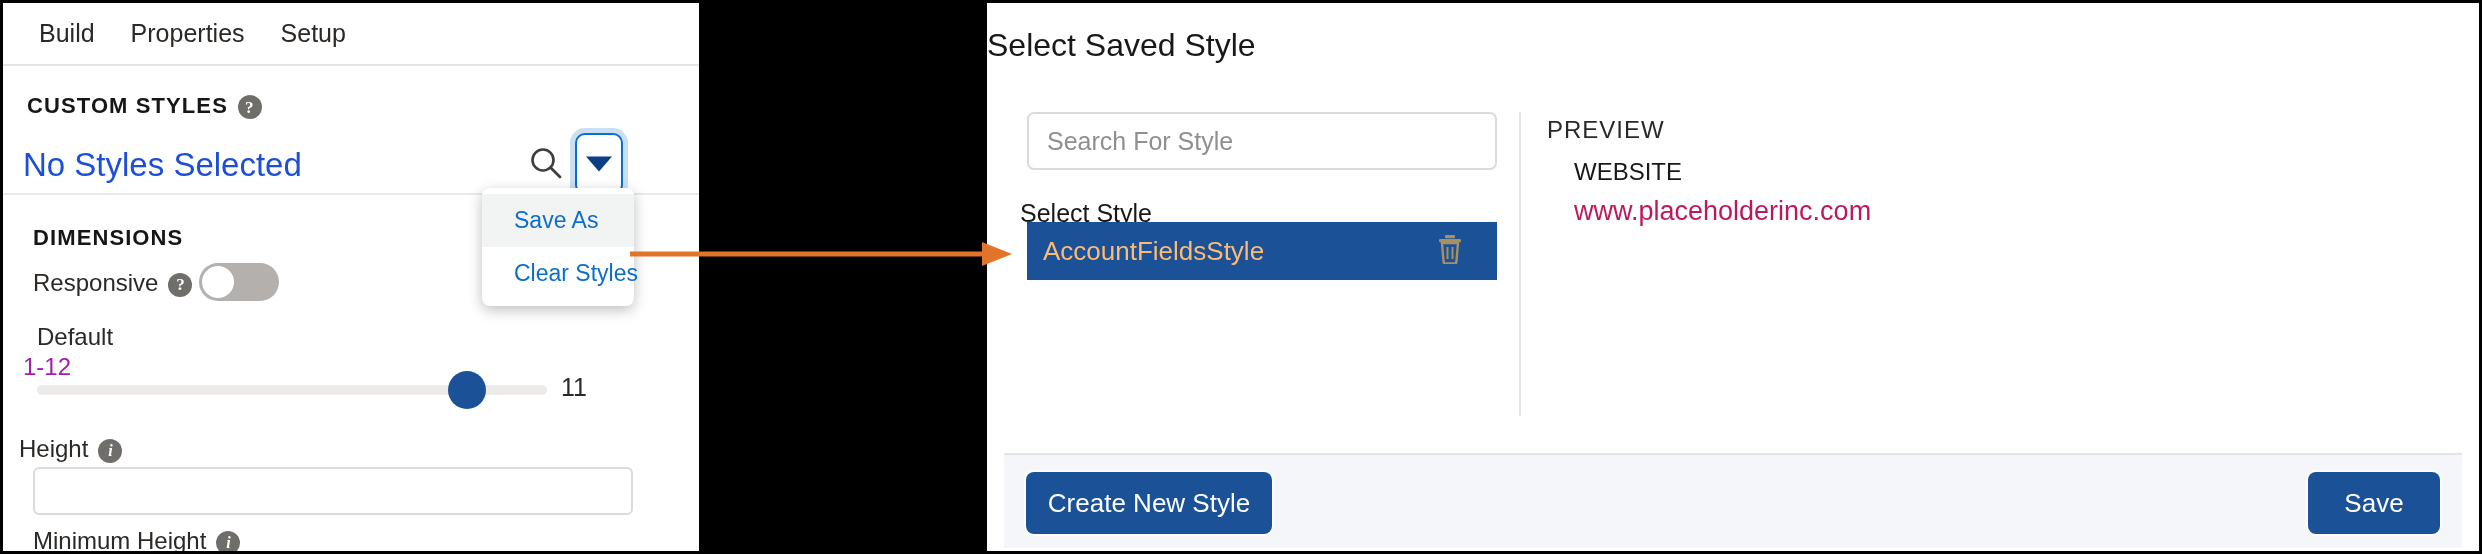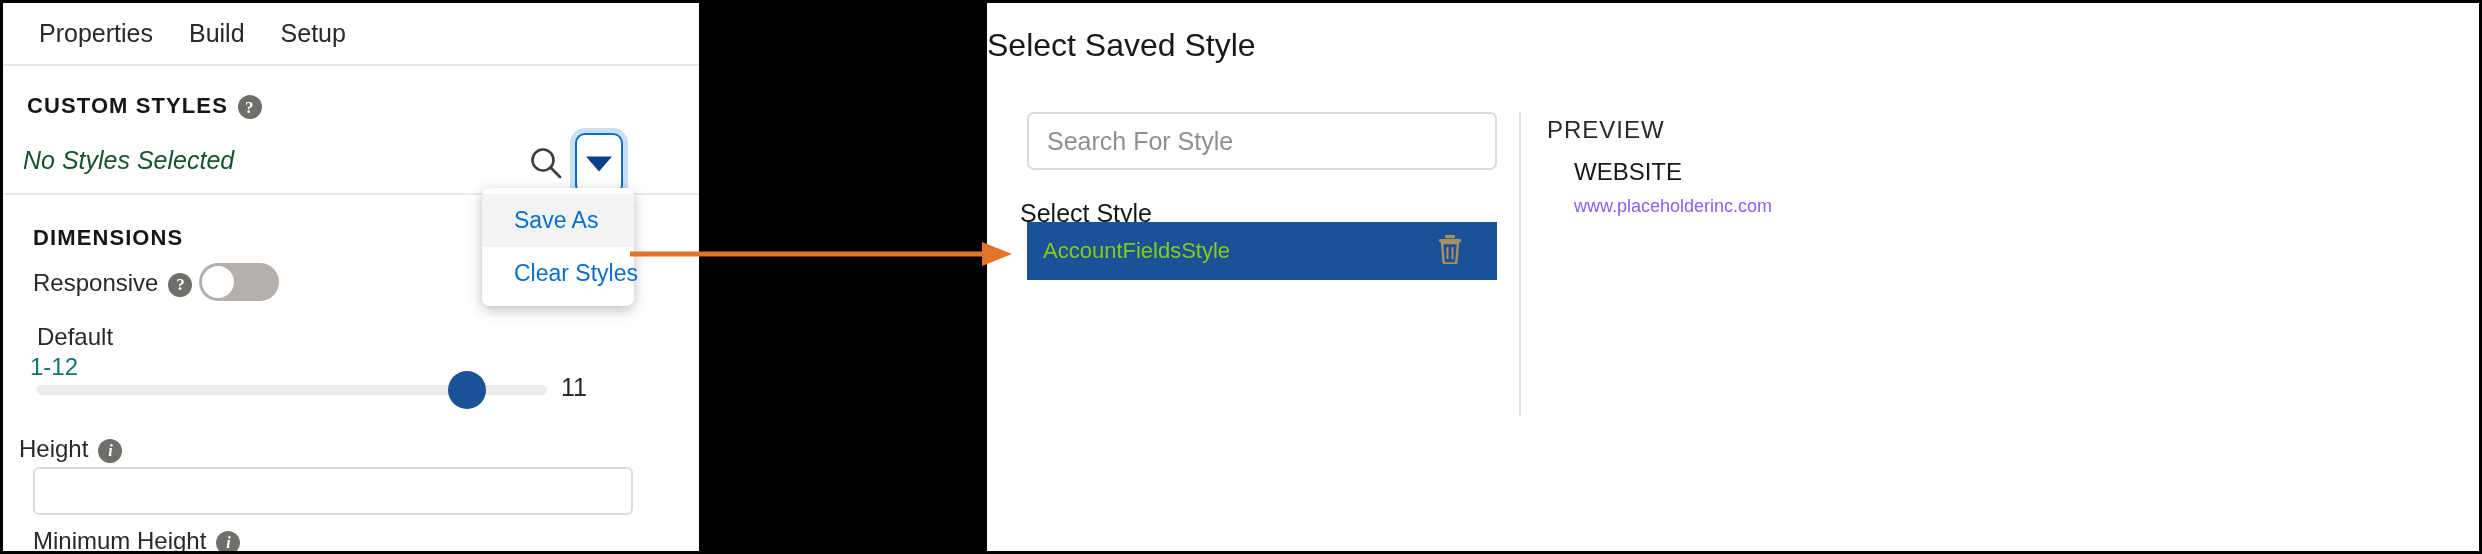--- a/index.html
+++ b/index.html
@@ -109,23 +109,22 @@
     position: absolute;
     left: 0;
     top: 125px;
     width: 702px;
     height: 64px;
   }
   #no-styles-text {
     position: absolute;
     left: 20px;
     top: 18px;
-    font-size: 25px;
-    color: #14532d;
-    font-style: italic;
+    font-size: 33px;
+    color: #1d4ed8;
   }
   #search-icon-btn {
     position: absolute;
     left: 523px;
     top: 15px;
     width: 40px;
     height: 40px;
     cursor: pointer;
   }
   #dropdown-btn {
@@ -203,21 +202,21 @@
     position: absolute;
     left: 3px;
     top: 3px;
     width: 32px;
     height: 32px;
     border-radius: 50%;
     background: #ffffff;
   }
 
   #default-label { position: absolute; left: 34px; top: 320px; font-size: 24px; color: #2b2826; }
-  #range-label   { position: absolute; left: 27px; top: 350px; font-size: 24px; color: #0f766e; }
+  #range-label   { position: absolute; left: 20px; top: 350px; font-size: 24px; color: #a21caf; }
 
   
   #slider-track {
     position: absolute;
     left: 34px;
     top: 382px;
     width: 510px;
     height: 10px;
     border-radius: 5px;
     background: #ecebea;
@@ -344,22 +343,22 @@
   }
   .style-row {
     position: relative;
     height: 58px;
     background: #1b5297;
     display: flex;
     align-items: center;
     cursor: pointer;
   }
   .style-row .name {
-    color: #84cc16;
-    font-size: 22px;
+    color: #fdba74;
+    font-size: 26px;
     margin-left: 16px;
   }
   .style-row .trash {
     position: absolute;
     right: 34px;
     top: 50%;
     transform: translateY(-50%);
     cursor: pointer;
   }
 
@@ -384,22 +383,22 @@
     position: absolute;
     left: 570px;
     top: 64px;
     font-size: 24px;
     color: #181818;
   }
   #preview-field-value {
     position: absolute;
     left: 570px;
     top: 102px;
-    font-size: 18px;
-    color: #8b5cf6;
+    font-size: 27px;
+    color: #be185d;
     text-decoration: none;
     cursor: pointer;
   }
 
   #modal-footer {
     position: absolute;
     left: 17px;
     bottom: 3px;
     width: 1458px;
     height: 95px;
@@ -433,24 +432,24 @@
 </style>
 </head>
 <body>
 
 <div id="screen">
 
   <div id="left-panel">
 
     <div class="tabbar">
       <div class="tab">
+        <span>Build</span>
+      </div>
+      <div class="tab">
         <span>Properties</span>
-      </div>
-      <div class="tab">
-        <span>Build</span>
       </div>
       <div class="tab">
         <span>Setup</span>
       </div>
     </div>
 
     <div class="section-title" id="custom-styles-title">
       <span>CUSTOM STYLES</span><span class="help-badge">?</span>
     </div>
 
@@ -546,15 +545,19 @@
         </div>
 
         <div id="vdivider"></div>
 
         <div id="preview-label">PREVIEW</div>
         <div id="preview-field-label">WEBSITE</div>
         <a id="preview-field-value" href="#">www.placeholderinc.com</a>
       </div>
     </div>
 
+    <div id="modal-footer">
+      <button class="btn" id="create-new-style-button">Create New Style</button>
+      <button class="btn" id="save-button">Save</button>
+    </div>
   </div>
 
 </div>
 
 </body></html>

